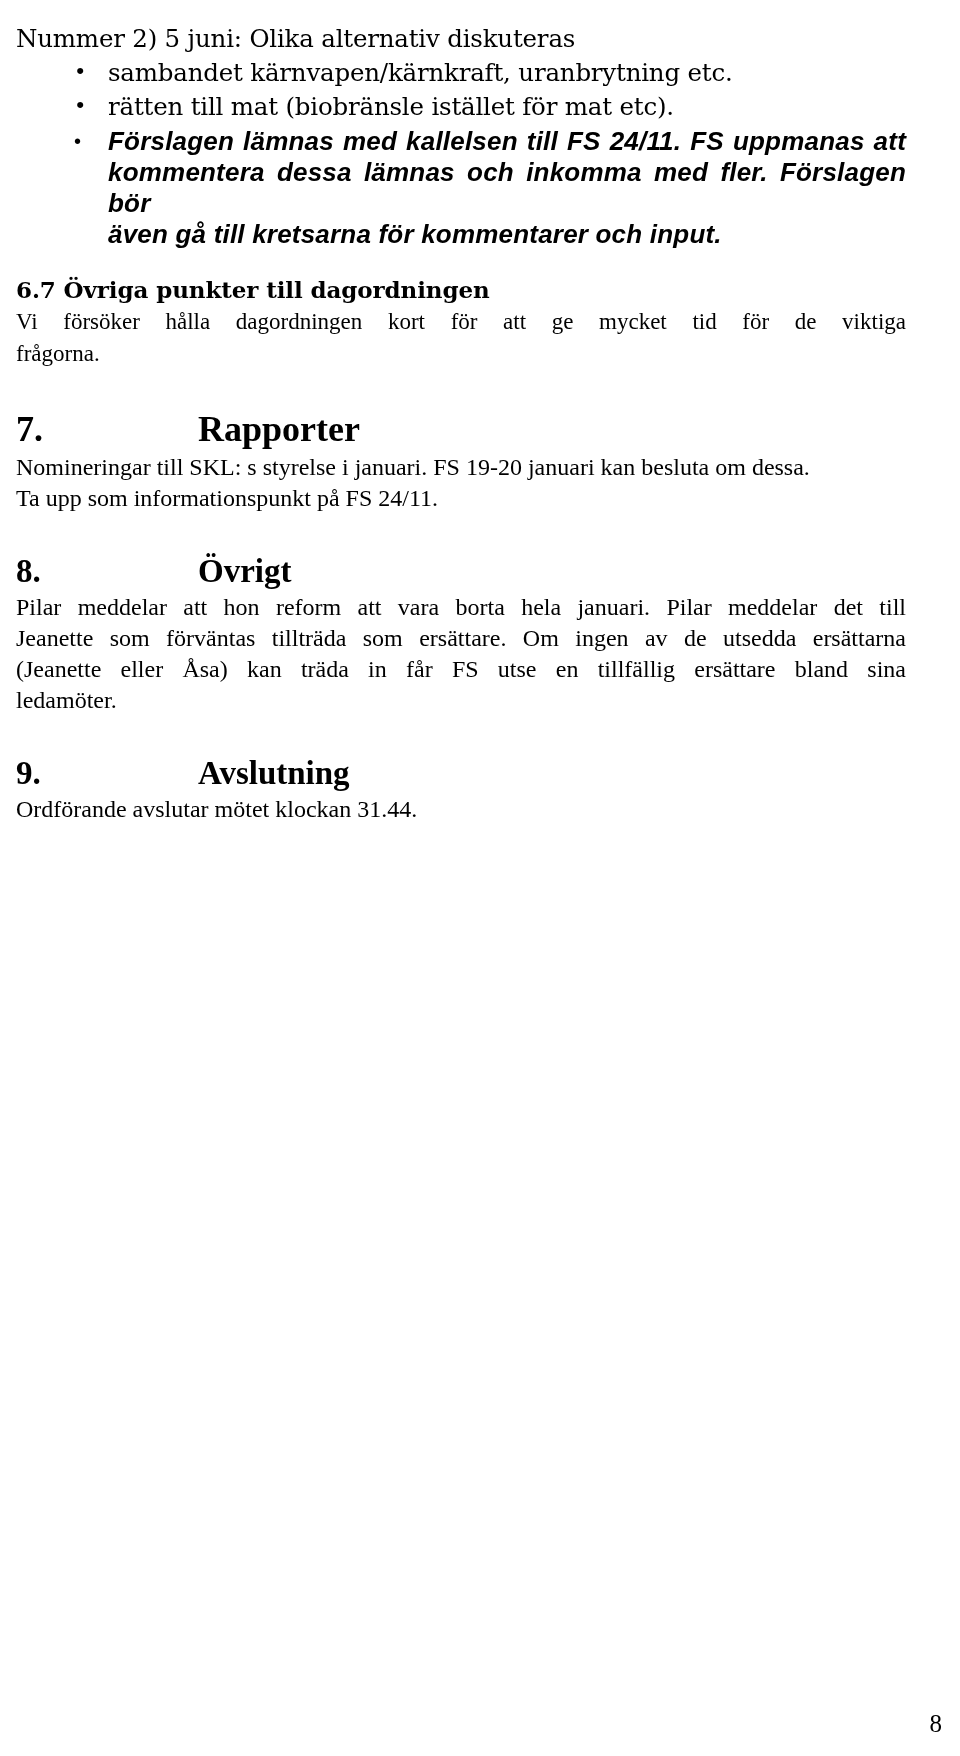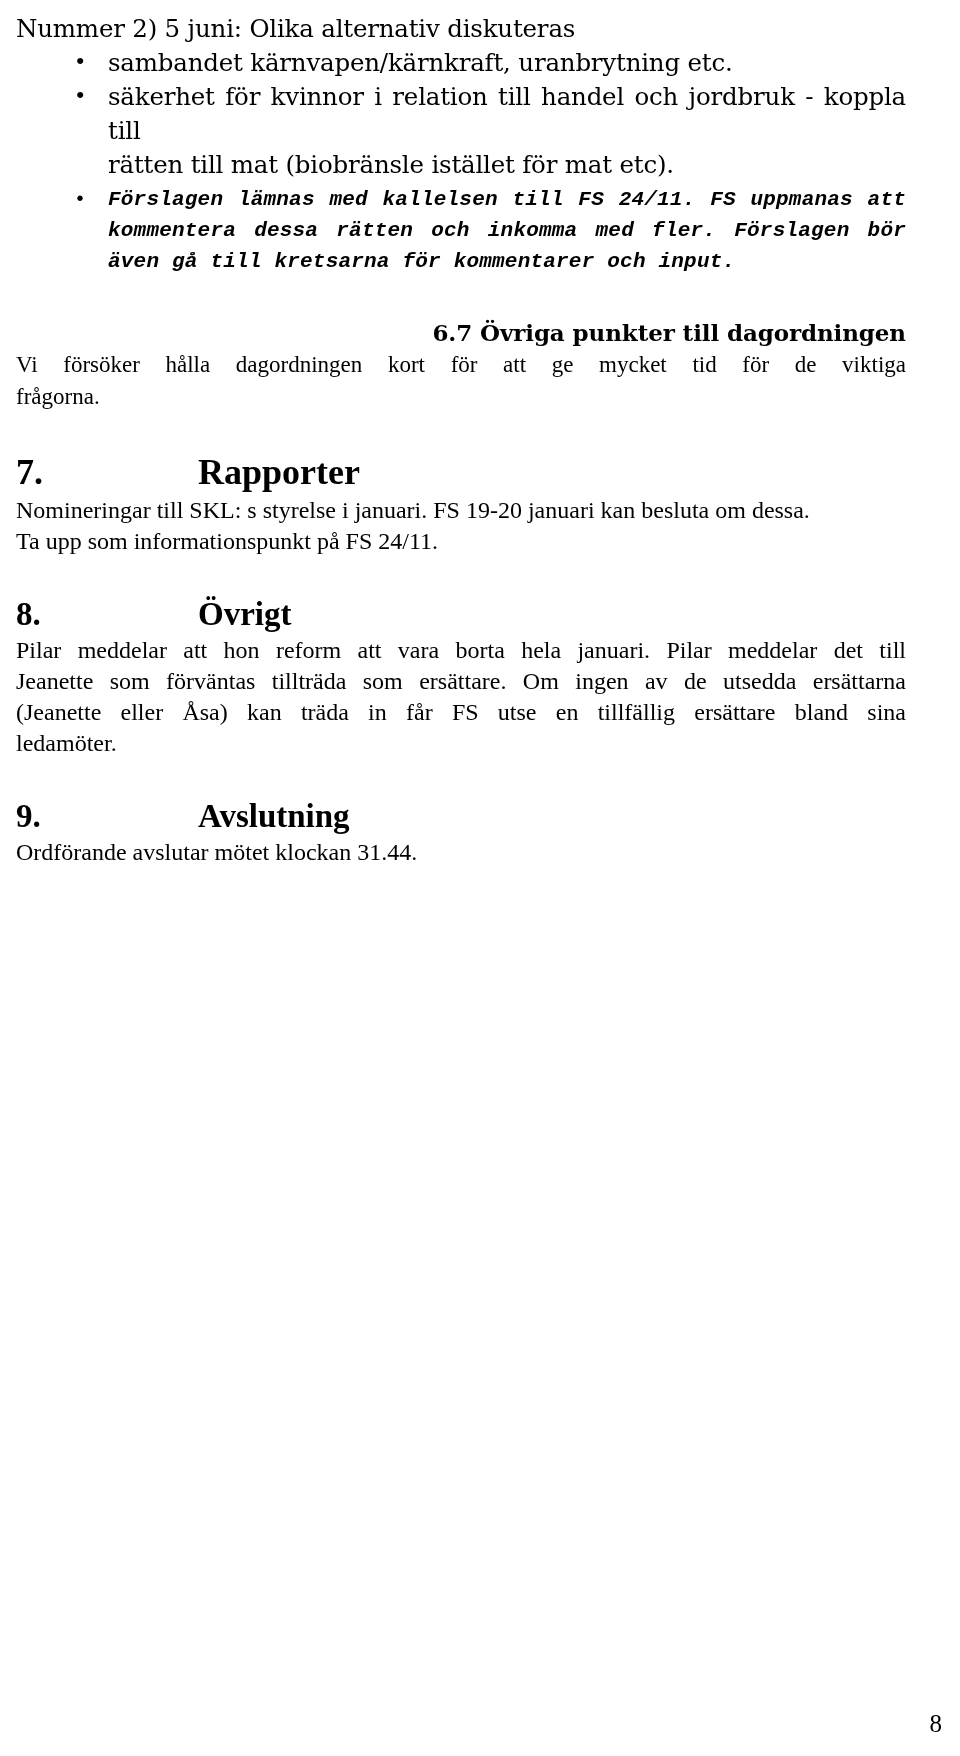--- a/index.html
+++ b/index.html
@@ -12,21 +12,21 @@
     width: 960px;
     height: 1756px;
     background: #ffffff;
     overflow: hidden;
     color: #000000;
     font-family: "Liberation Serif", "DejaVu Serif", serif;
   }
   .content {
     position: absolute;
     left: 16px;
-    top: 12px;
+    top: 22px;
     width: 890px;
   }
 
   
   .intro-line {
     font-family: "DejaVu Serif", "Liberation Serif", serif;
     font-size: 24.5px;
     line-height: 34px;
     letter-spacing: -0.2px;
     white-space: nowrap;
@@ -73,24 +73,24 @@
     letter-spacing: 0.4px;
   }
   ul.beslut-bullets {
     list-style: none;
     margin: 2px 0 0 0;
     padding: 0;
   }
   ul.beslut-bullets > li {
     position: relative;
     padding-left: 92px;
-    font-family: Liberation Mono, monospace;
+    font-family: Liberation Sans, sans-serif;
     font-weight: bold;
     font-style: italic;
-    font-size: 21px;
+    font-size: 26px;
     line-height: 31px;
     letter-spacing: 0.2px;
   }
   ul.beslut-bullets > li::before {
     content: "\2022";
     position: absolute;
     left: 58px;
     top: 0;
     font-size: 20px;
     font-style: normal;
@@ -108,21 +108,21 @@
   }
 
   
   .sub-heading {
     font-family: "DejaVu Serif", "Liberation Serif", serif;
     font-weight: bold;
     font-size: 23px;
     line-height: 32px;
     letter-spacing: -0.1px;
   }
-  .gap-6-7 { margin-top: 40px; text-align: right; }
+  .gap-6-7 { margin-top: 24px; }
   .gap-7-1 { margin-top: 30px; }
 
   
   .body-par {
     font-family: Liberation Serif, serif;
     font-size: 24px;
     line-height: 31px;
   }
   .body-par span.ln {
     display: block;
@@ -188,31 +188,30 @@
   <div class="content">
 
     <div class="intro-line">Nummer 2) 5 juni: Olika alternativ diskuteras</div>
 
     <ul class="bullets">
       <li>
         <span>sambandet kärnvapen/kärnkraft, uranbrytning etc.</span>
       </li>
       <li class="just">
         <span class="lines">
-          <span class="ln j">säkerhet för kvinnor i relation till handel och jordbruk - koppla till</span>
           <span class="ln">rätten till mat (biobränsle istället för mat etc).</span>
         </span>
       </li>
     </ul>
 
 
     <ul class="beslut-bullets">
       <li>
         <span class="ln j">Förslagen lämnas med kallelsen till FS 24/11. FS uppmanas att</span>
-        <span class="ln j">kommentera dessa rätten och inkomma med fler. Förslagen bör</span>
+        <span class="ln j">kommentera dessa lämnas och inkomma med fler. Förslagen bör</span>
         <span class="ln">även gå till kretsarna för kommentarer och input.</span>
       </li>
     </ul>
 
     <div class="sub-heading gap-6-7">6.7 Övriga punkter till dagordningen</div>
     <div class="body-par wide">
       <span class="ln j">Vi försöker hålla dagordningen  kort för att ge mycket tid för de viktiga</span>
       <span class="ln">frågorna.</span>
     </div>
 

